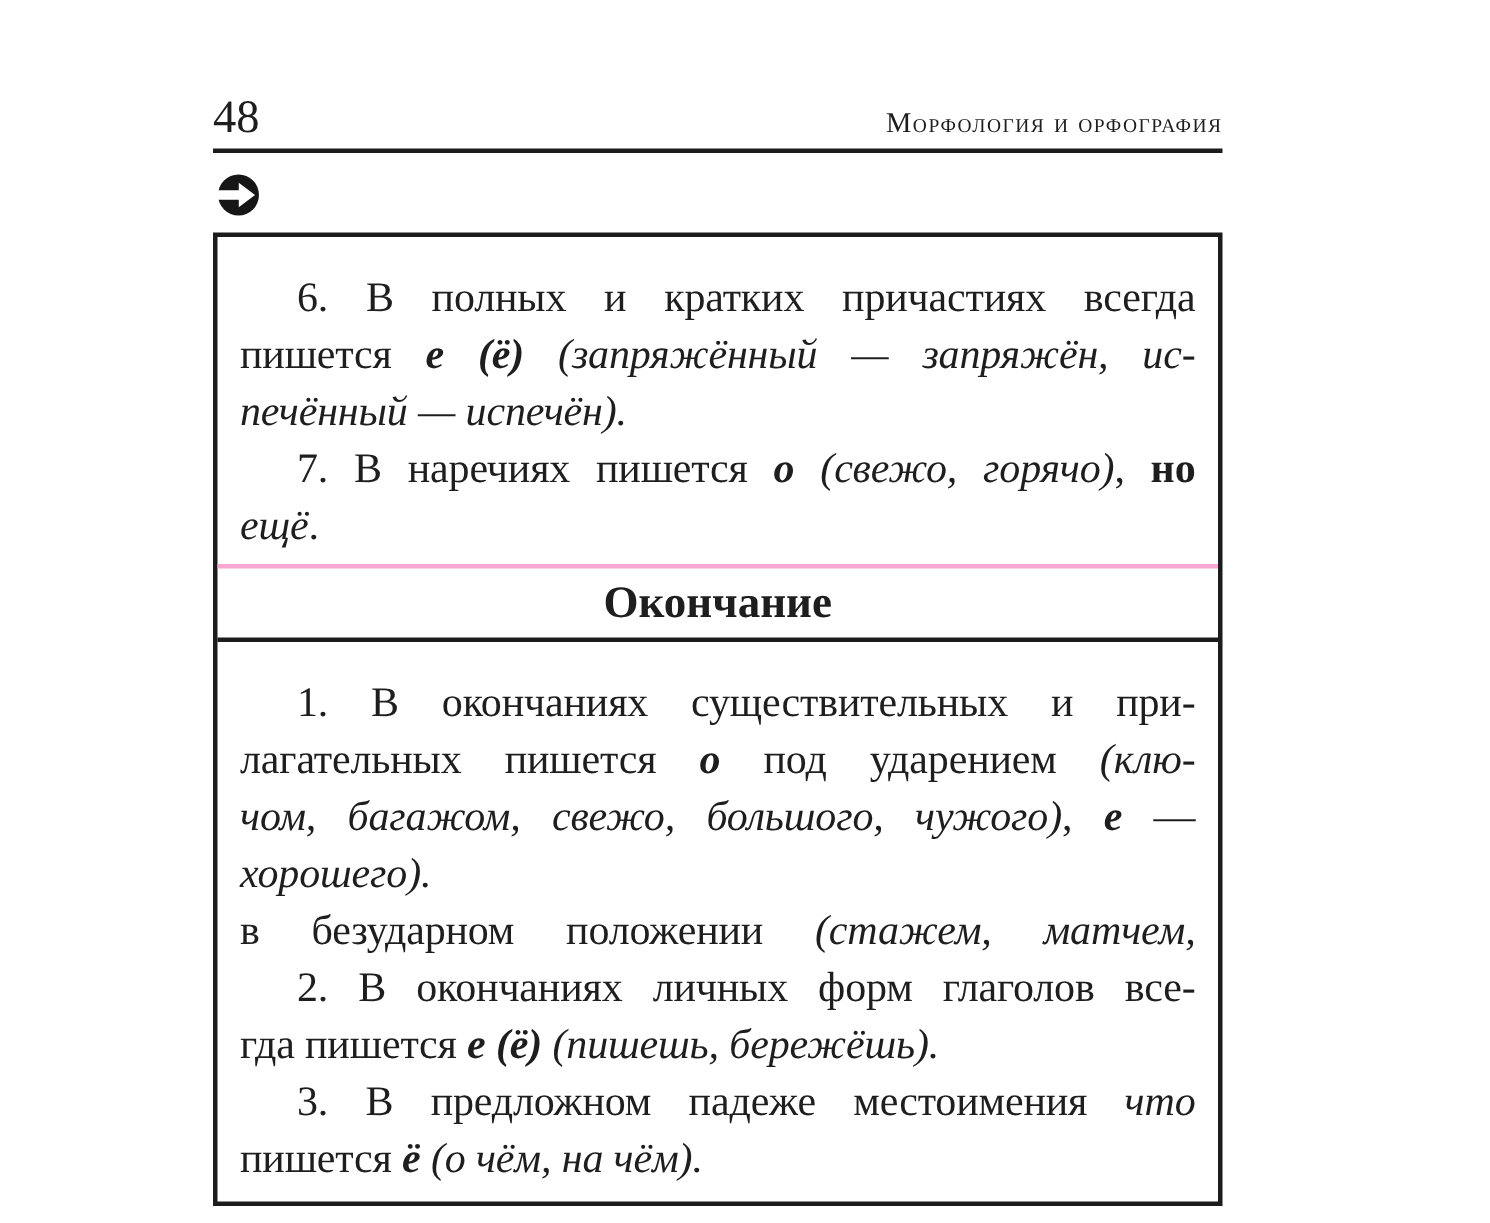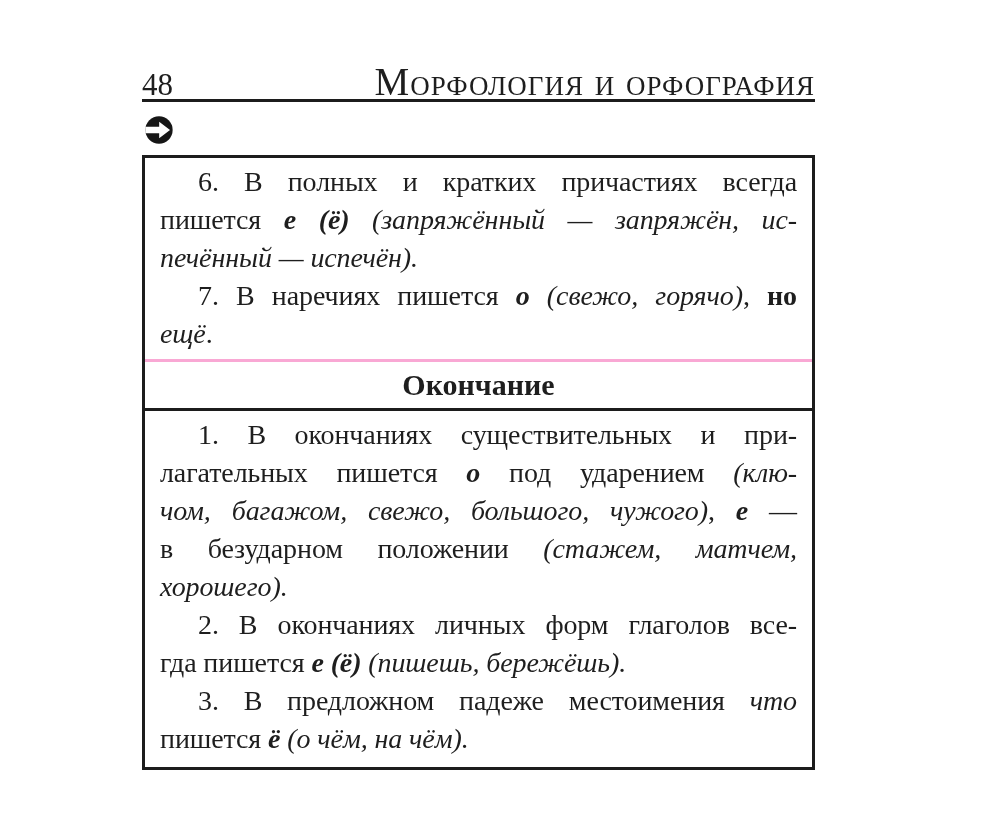--- a/index.html
+++ b/index.html
@@ -24,21 +24,21 @@
     width: 673px;
     display: flex;
     justify-content: space-between;
     align-items: baseline;
   }
   .pagenum {
     font-size: 31px;
     line-height: 1;
   }
   .runhead {
-    font-size: 39px;
+    font-size: 19px;
     line-height: 1;
     font-variant: small-caps;
     letter-spacing: 1px;
   }
   .rule {
     position: absolute;
     left: 142px;
     top: 99px;
     width: 673px;
     height: 3px;
@@ -57,21 +57,21 @@
   .rulebox {
     position: absolute;
     left: 142px;
     top: 155px;
     width: 673px;
     box-sizing: border-box;
     border: 3px solid #1c1c1c;
     background: #ffffff;
   }
   .cell {
-    padding: 5px 15px 6px 15px;
+    padding: 22px 15px 6px 15px;
   }
   .cell.head {
     border-top: 3px solid #f9a8d4;
     border-bottom: 3px solid #1c1c1c;
     text-align: center;
     font-weight: bold;
     font-size: 30px;
     line-height: 1.3;
     padding: 3px 0 4px 0;
   }
@@ -125,22 +125,22 @@
         <div class="line indent"><span class="s-n">7. В наречиях пишется </span><span class="s-bi">о </span><span class="s-i">(свежо, горячо)</span><span class="s-n">, </span><span class="s-b">но</span></div>
         <div class="line no-fill"><span class="s-i">ещё</span><span class="s-n">.</span></div>
       </section>
     <div class="cell head">
       <span>Окончание</span>
     </div>
     <section class="cell last">
         <div class="line indent"><span class="s-n">1. В окончаниях существительных и при-</span></div>
         <div class="line"><span class="s-n">лагательных пишется </span><span class="s-bi">о </span><span class="s-n">под ударением </span><span class="s-i">(клю-</span></div>
         <div class="line"><span class="s-i">чом, багажом, свежо, большого, чужого)</span><span class="s-n">, </span><span class="s-bi">е</span><span class="s-n"> —</span></div>
+        <div class="line no-fill"><span class="s-i">хорошего).</span></div>
         <div class="line"><span class="s-n">в безударном положении </span><span class="s-i">(стажем, матчем,</span></div>
-        <div class="line no-fill"><span class="s-i">хорошего).</span></div>
         <div class="line indent"><span class="s-n">2. В окончаниях личных форм глаголов все-</span></div>
         <div class="line no-fill"><span class="s-n">гда пишется </span><span class="s-bi">е (ё) </span><span class="s-i">(пишешь, бережёшь).</span></div>
         <div class="line indent"><span class="s-n">3. В предложном падеже местоимения </span><span class="s-i">что</span></div>
         <div class="line no-fill"><span class="s-n">пишется </span><span class="s-bi">ё </span><span class="s-i">(о чём, на чём).</span></div>
       </section>
   </div>
 
 </div>
 
 </body></html>

